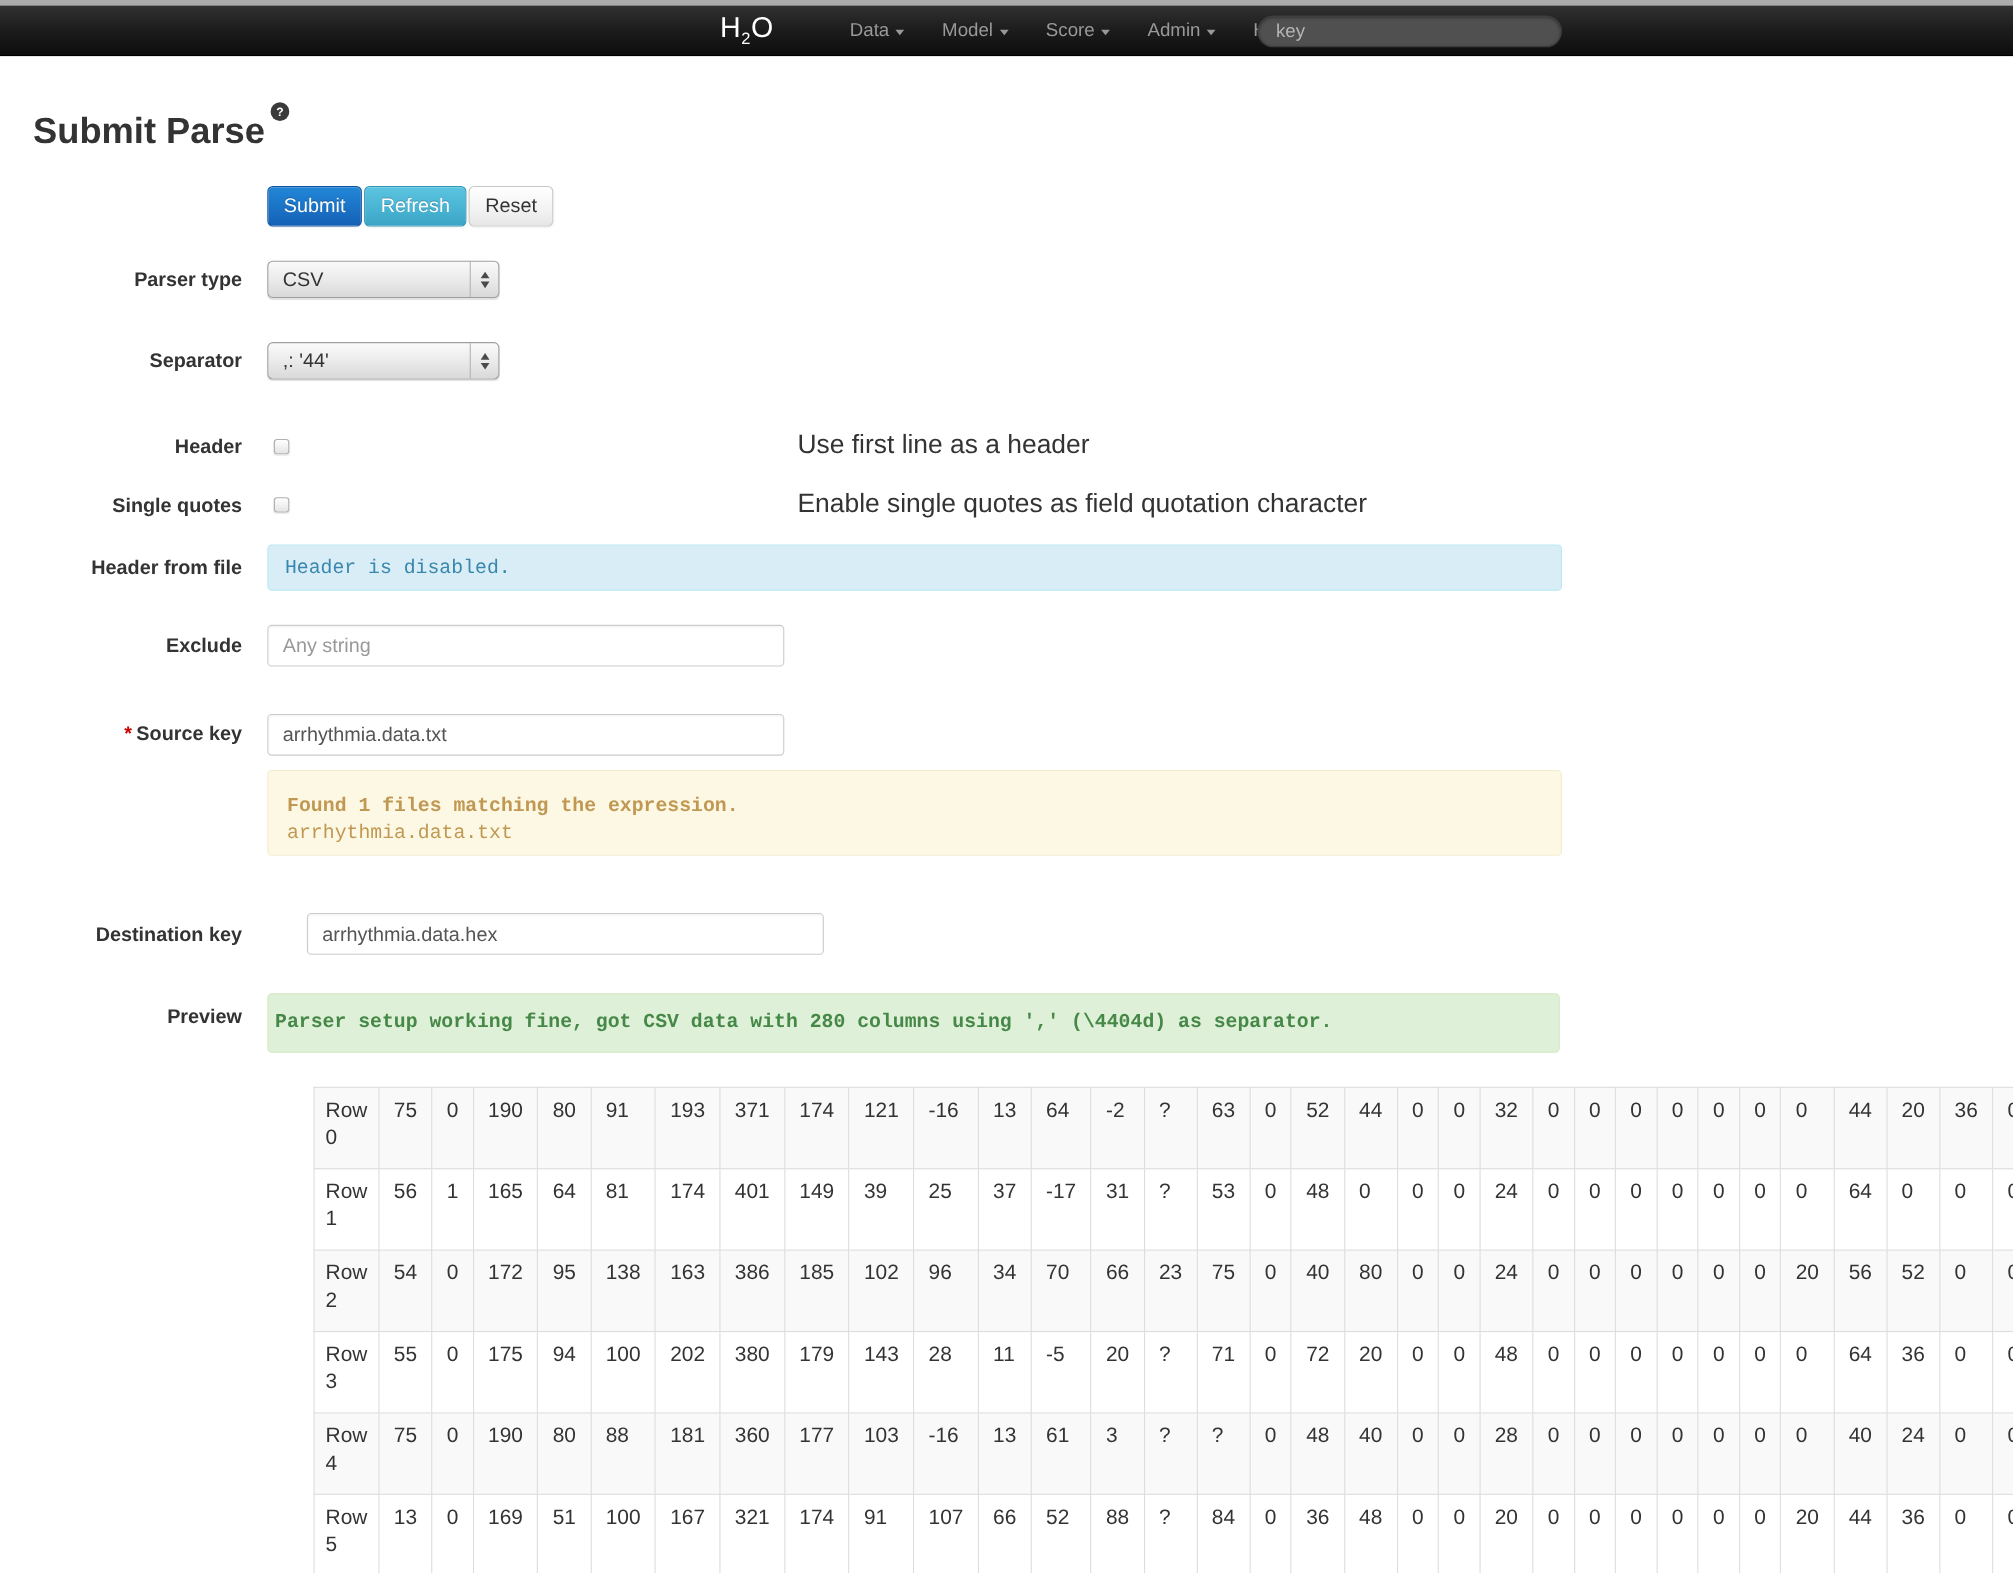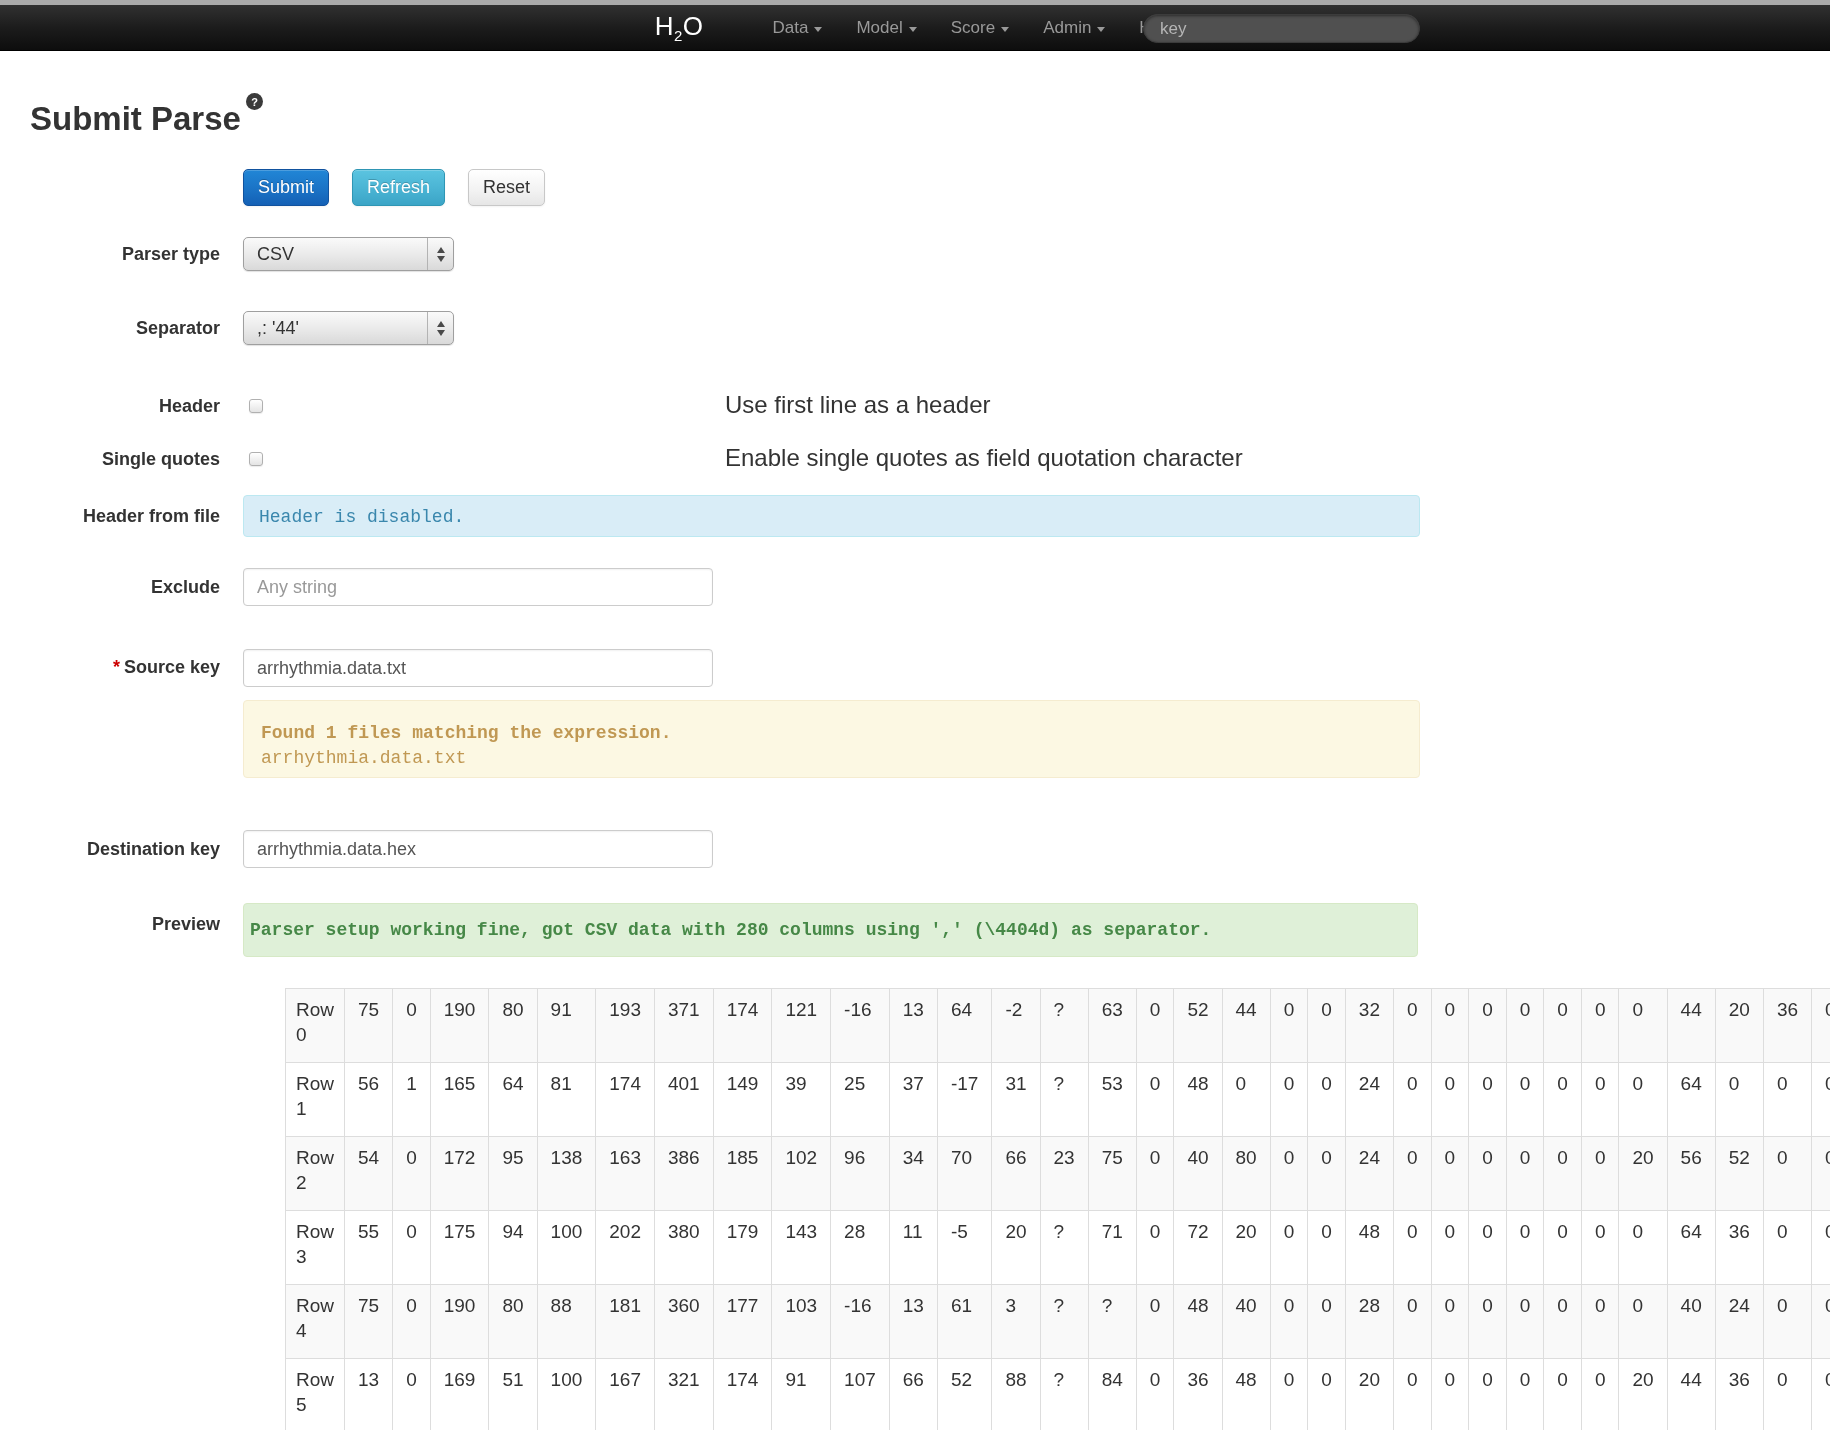--- a/index.html
+++ b/index.html
@@ -49,21 +49,21 @@
     position: absolute; left: 30px; top: 100px;
     font-size: 33px; font-weight: bold; color: #333333;
   }
   .help-badge {
     position: absolute; left: 246px; top: 93px;
     width: 17px; height: 17px; border-radius: 50%;
     background: #3a3a3a; color: #ffffff; font-size: 11px; font-weight: bold;
     display: flex; align-items: center; justify-content: center; cursor: pointer;
   }
   
-  .btn-row { position: absolute; left: 243px; top: 169px; display: flex; gap: 23px; }
+  .btn-row { position: absolute; left: 243px; top: 169px; display: flex; gap: 2px; }
   .btn {
     font-family: inherit; font-size: 18px; padding: 7px 14px; border-radius: 5px;
     cursor: pointer; line-height: 21px;
     box-shadow: inset 0 1px 0 rgba(255,255,255,0.2), 0 1px 2px rgba(0,0,0,0.05);
   }
   .btn-primary {
     color: #ffffff; border: 1px solid #11529e;
     background: linear-gradient(180deg, #2186d6 0%, #1a71c4 60%, #1460b5 100%);
     text-shadow: 0 -1px 0 rgba(0,0,0,0.25);
   }
@@ -219,21 +219,21 @@
 
 <div class="form-label" style="top:656px"><span class="required">*</span><span>Source key</span></div>
 <input class="text-input" style="top: 649px;" type="text" value="arrhythmia.data.txt">
 
 <div class="alert alert-warning" style="top:700px">
   <div class="bold-line">Found 1 files matching the expression.</div>
   <div>arrhythmia.data.txt</div>
 </div>
 
 <div class="form-label" style="top:838px">Destination key</div>
-<input class="text-input" style="top: 830px;" type="text" value="arrhythmia.data.hex">
+<input class="text-input" style="top: 830px; margin-left: 36px;" type="text" value="arrhythmia.data.hex">
 
 <div class="form-label" style="top:913px">Preview</div>
 <div class="alert alert-success" style="top:903px">Parser setup working fine, got CSV data with 280 columns using ',' (\4404d) as separator.</div>
 
 <div class="table-wrap">
   <table class="preview-table">
     <tbody>
         <tr class="striped">
           <td class="row-label">Row 0</td>
           <td>75</td>

